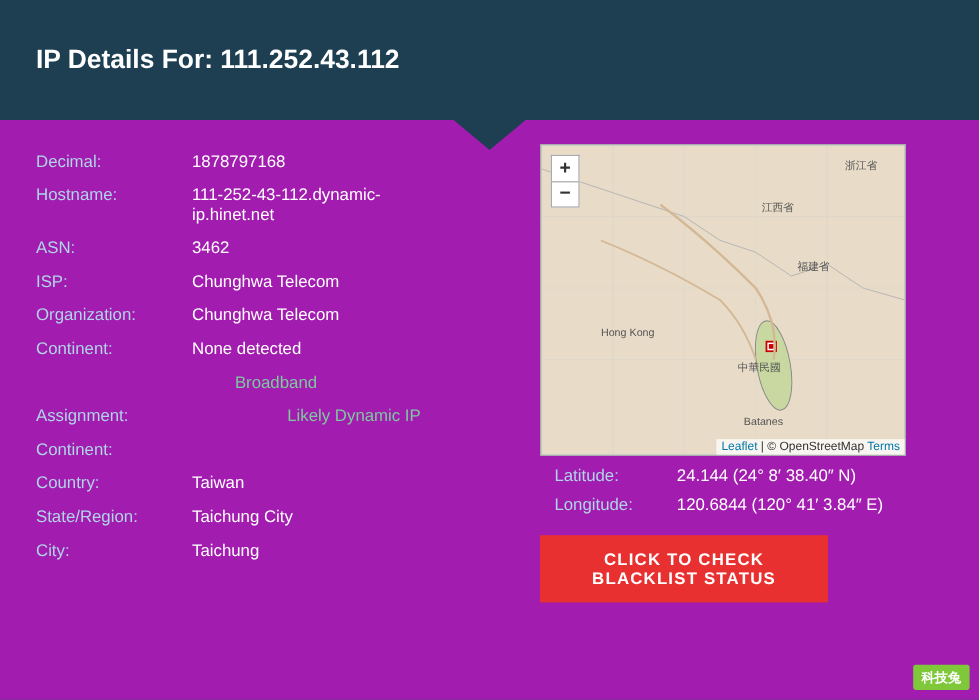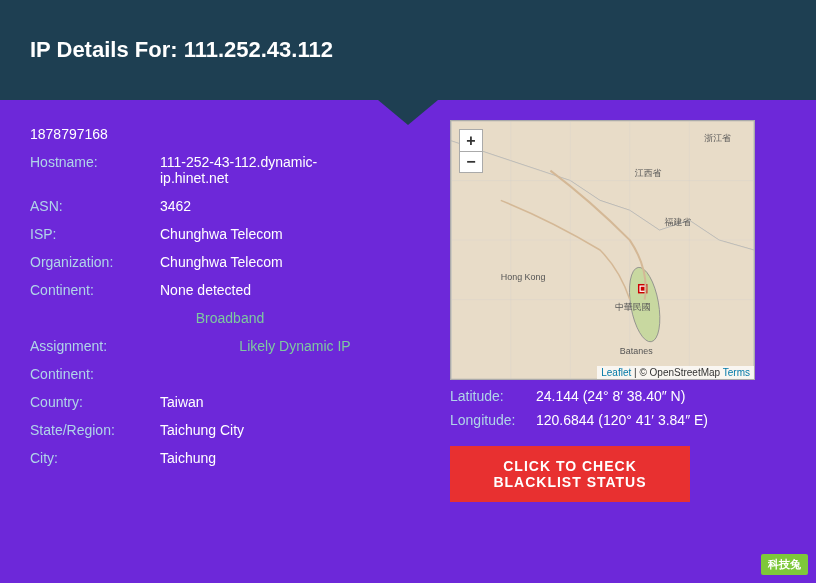--- a/index.html
+++ b/index.html
@@ -8,21 +8,21 @@
       height: 583px;
       background: #2c5f7a;
       font-family: Arial, sans-serif;
       overflow: hidden;
       position: relative;
     }
 
     .page-wrapper {
       width: 816px;
       height: 583px;
-      background: #6d28d9;
+      background: #a21caf;
       position: relative;
     }
 
     
     .top-bar {
       background: #1e3f52;
       width: 100%;
       height: 100px;
       display: flex;
       align-items: center;
@@ -146,21 +146,22 @@
     }
 
     .map-attribution a {
       color: #0078a8;
       text-decoration: none;
     }
 
     .coord-row {
       display: flex;
       align-items: flex-start;
-      gap: 6px;
+      gap: 22px;
+      margin-left: 12px;
     }
 
     .coord-label {
       color: #b0d4e8;
       font-size: 14px;
       width: 80px;
     }
 
     .coord-value {
       color: #ffffff;
@@ -206,20 +207,21 @@
     <h1 class="page-title">IP Details For: 111.252.43.112</h1>
   </div>
 
   <div class="arrow-down"></div>
 
   <div class="content-area">
 
     <div class="info-table">
 
       <div class="info-row">
+        <span class="info-label">Decimal:</span>
         <span class="info-value">1878797168</span>
       </div>
 
       <div class="info-row">
         <span class="info-label">Hostname:</span>
         <span class="info-value">
           111-252-43-112.dynamic-<br>ip.hinet.net
         </span>
       </div>
 

